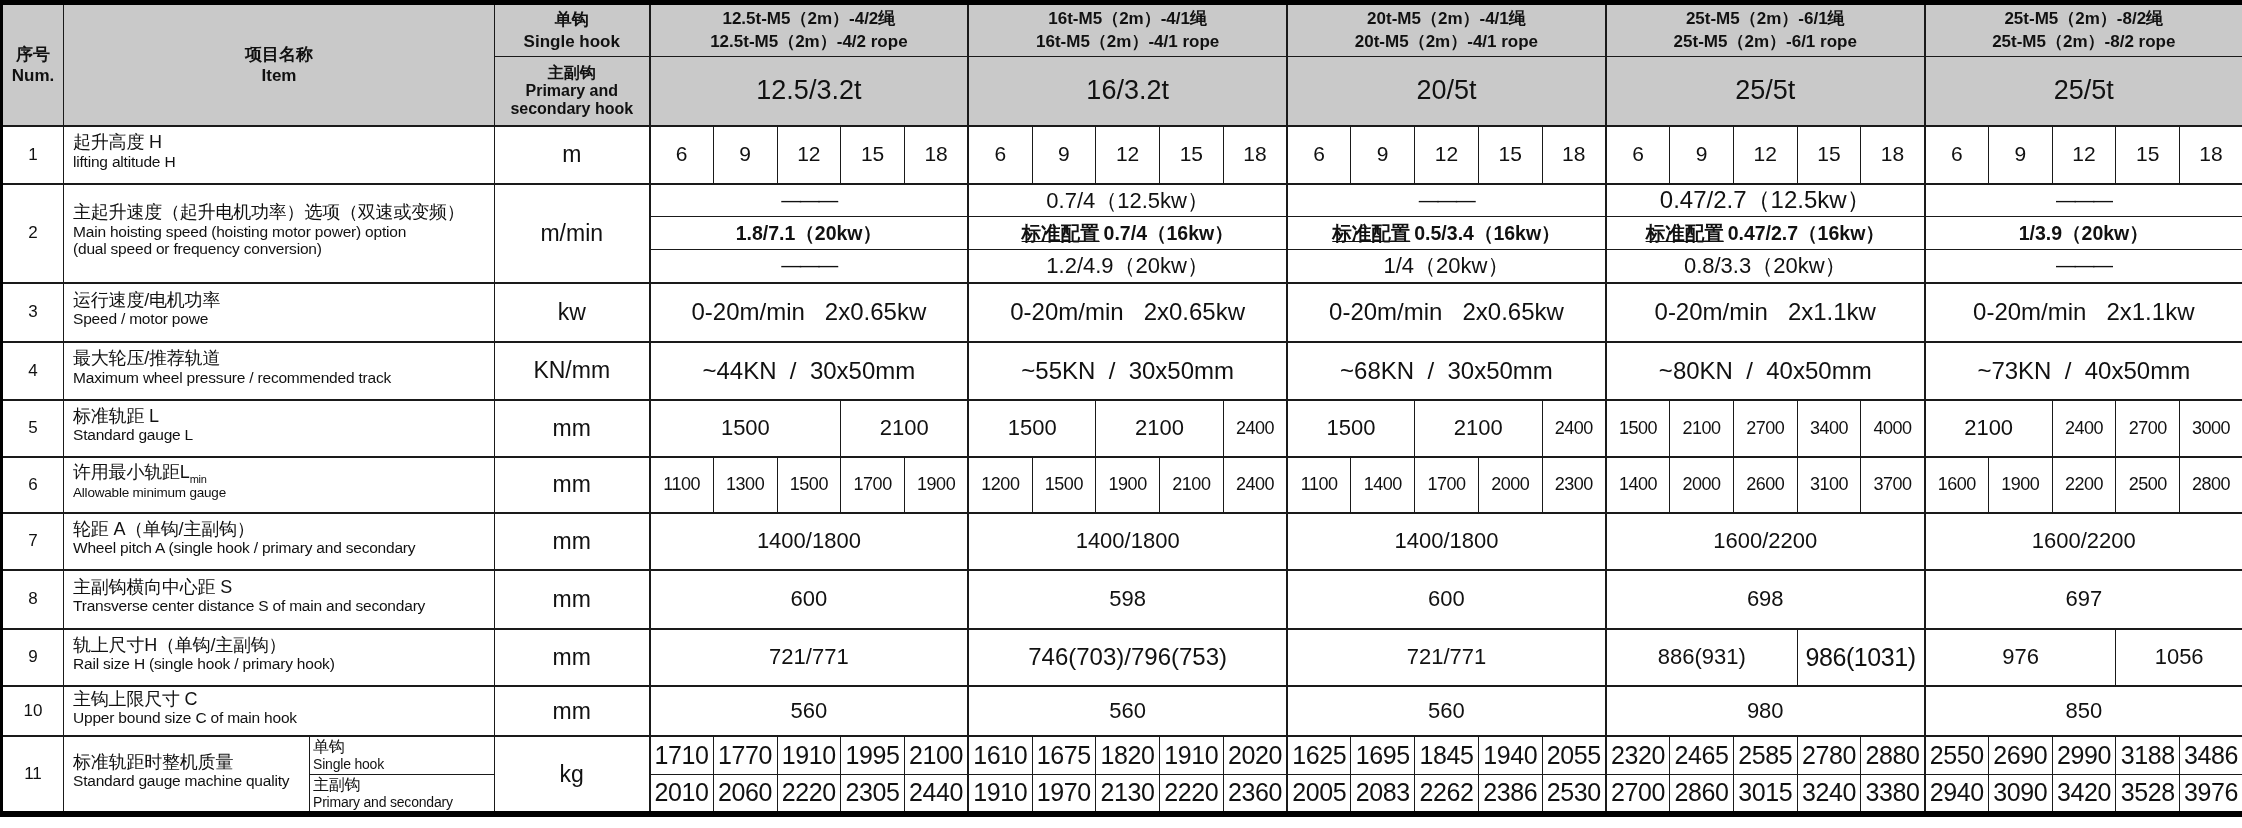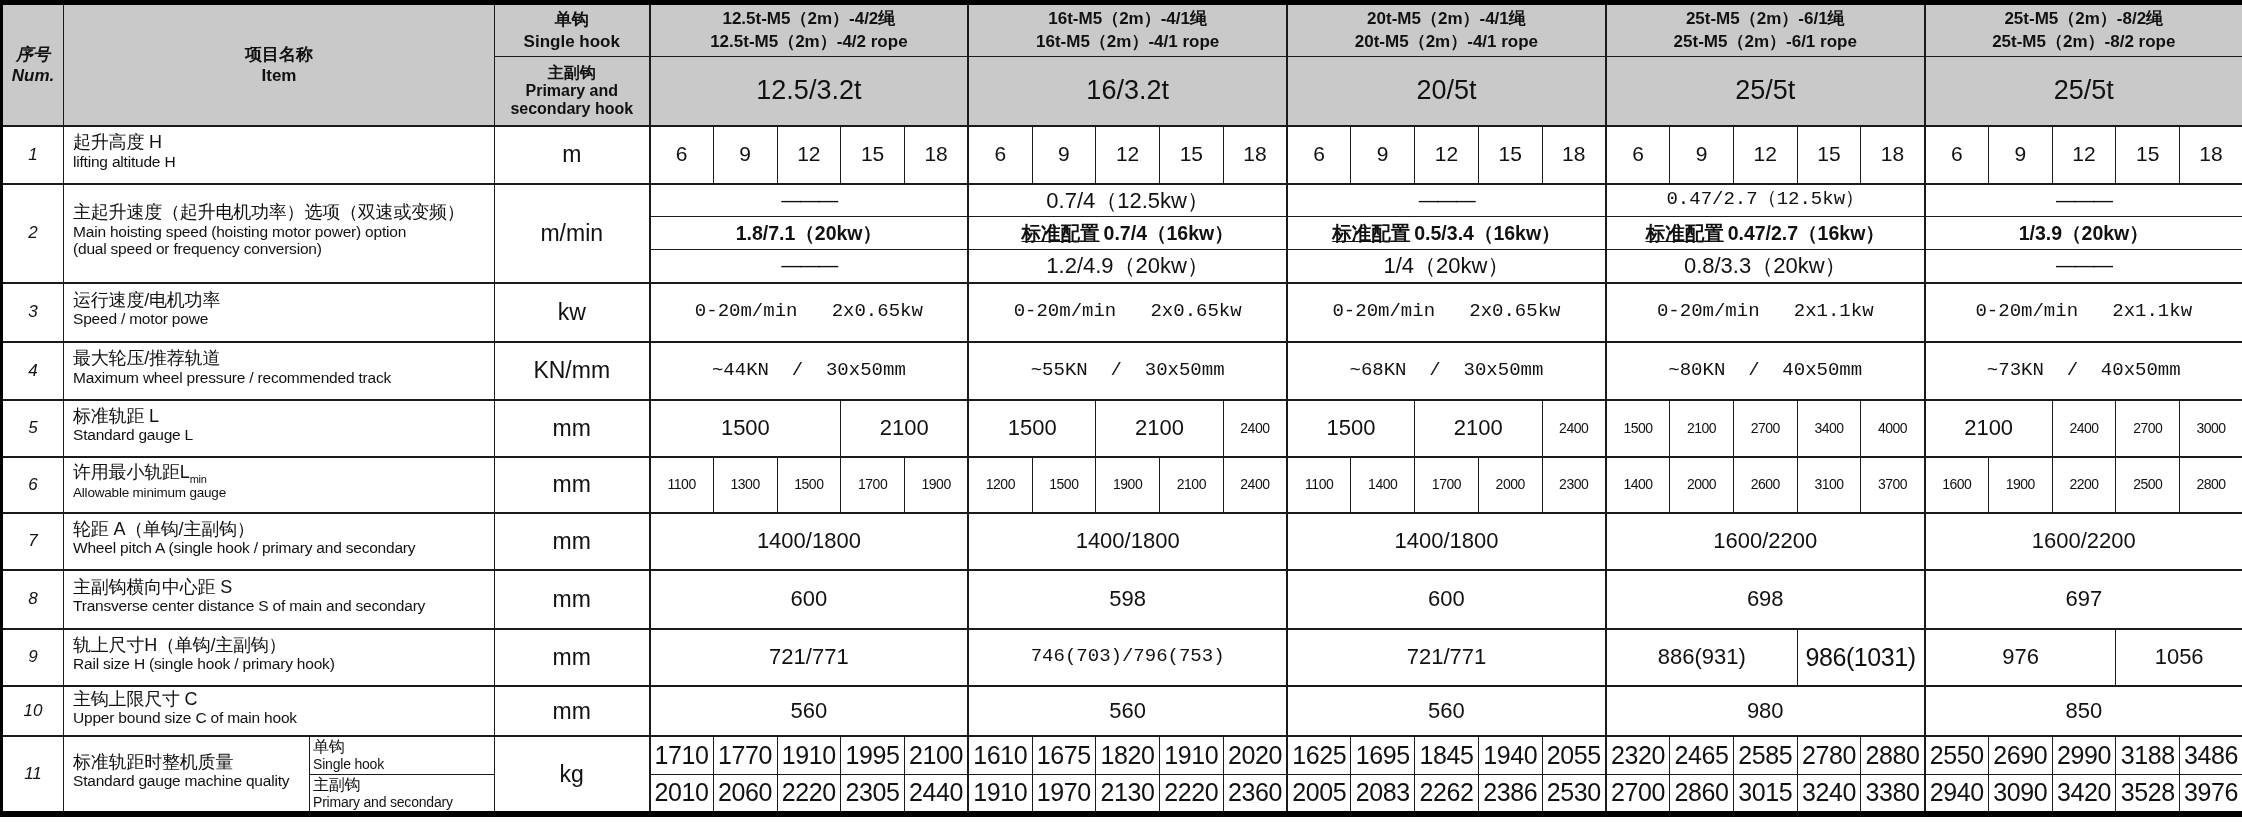--- a/index.html
+++ b/index.html
@@ -10,33 +10,33 @@
         border-left:3px solid #000;border-right:3px solid #000;}
   td{border:1px solid #1a1a1a;padding:0;vertical-align:middle;text-align:center;
      overflow:hidden;white-space:pre;line-height:1.15;}
   tr.rt>td{border-top-width:2px;}
   td.bl2{border-left-width:2px;}
   td.hdr{background:#c9c9c9;}
   .mname div{font-weight:bold;font-size:17px;line-height:1.3;}
   .cap{font-weight:normal;font-size:27px;}
   .hdrtxt div{font-weight:bold;font-size:17px;line-height:1.25;}
   .hook2 div{font-weight:bold;font-size:16px;line-height:1.12;white-space:normal;}
-  .numcell{font-size:17px;font-style:italic;}
+  .numcell{font-size:17px;}
   .unitcell{font-size:23px;}
   .itemcell{text-align:left;padding:2px 4px 8px 9px;}
   .icn{font-size:18px;white-space:nowrap;letter-spacing:-0.2px;}
   .ien{font-size:15.5px;white-space:nowrap;letter-spacing:-0.2px;}
   .ien.small{font-size:13.5px;}
   .icn sub{font-size:11px;}
   .hooklabel{text-align:left;padding:1px 3px;}
   .hooklabel .icn{font-size:16px;}
   .hooklabel .ien{font-size:14px;}
-  .v18{font-size:14px;letter-spacing:-0.5px;border-radius:19px;}
+  .v18{font-size:18px;letter-spacing:-0.5px;border-radius:19px;}
   .v19{font-size:25px;letter-spacing:-0.4px;}
-  .v20{font-size:19px;font-family:Liberation Mono, monospace;}
+  .v20{font-size:24px;}
   .v21{font-size:21px;}
   .v22{font-size:22px;}
   tr.opt>td{font-weight:bold;font-size:19.5px;}
   tr.opt .pre{text-decoration:underline;margin-right:4px;}
   td.dash{letter-spacing:-1.5px;font-size:20px;}
 </style>
 </head>
 <body>
 
 <div class="sheet">

